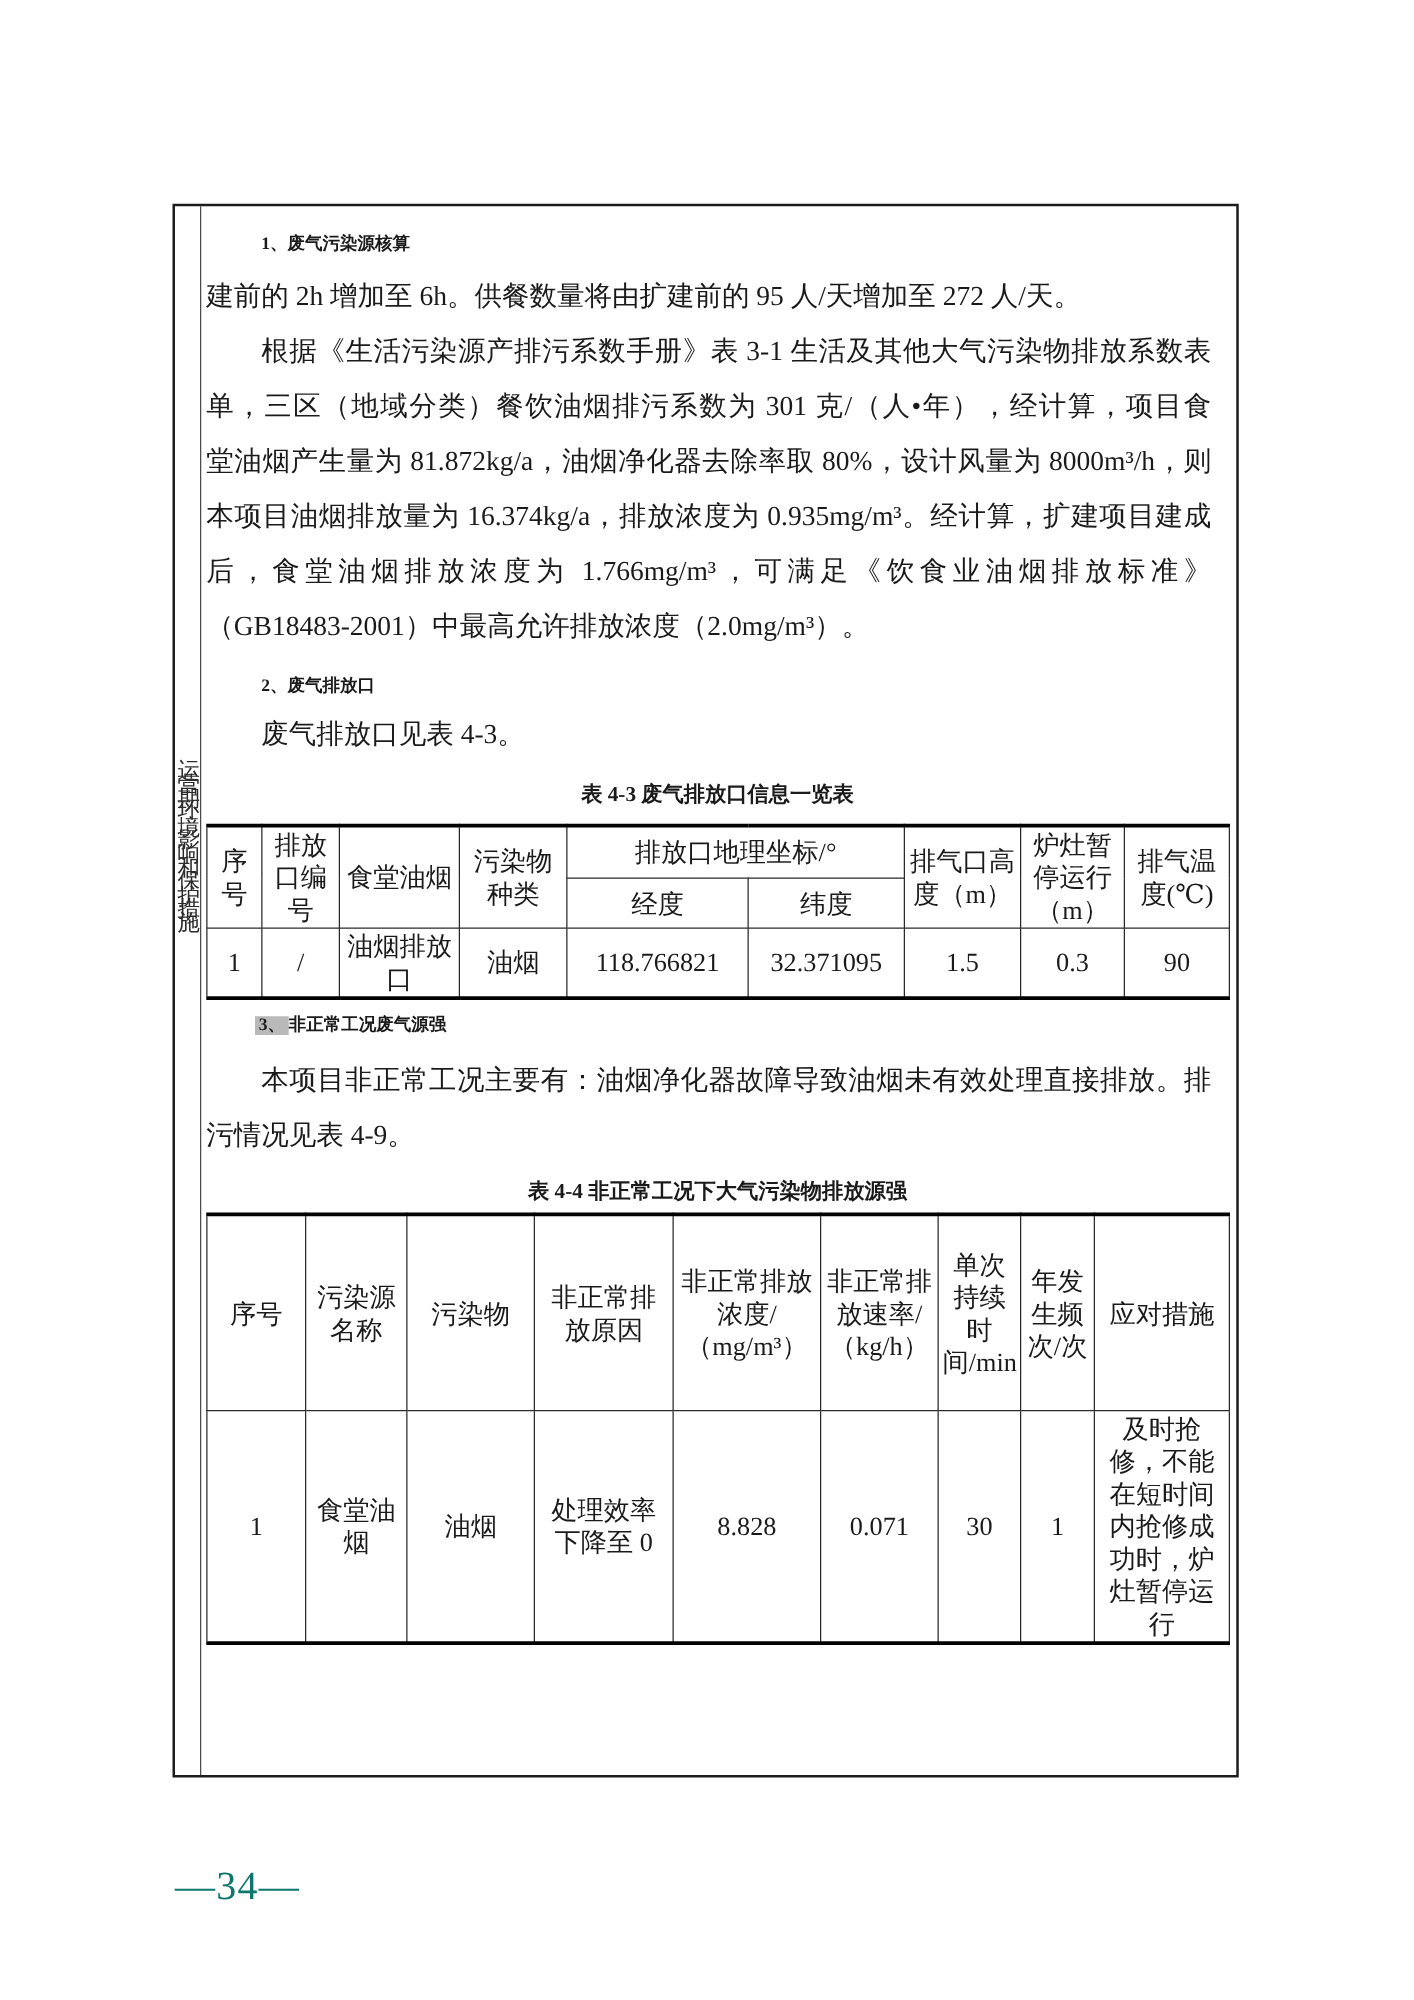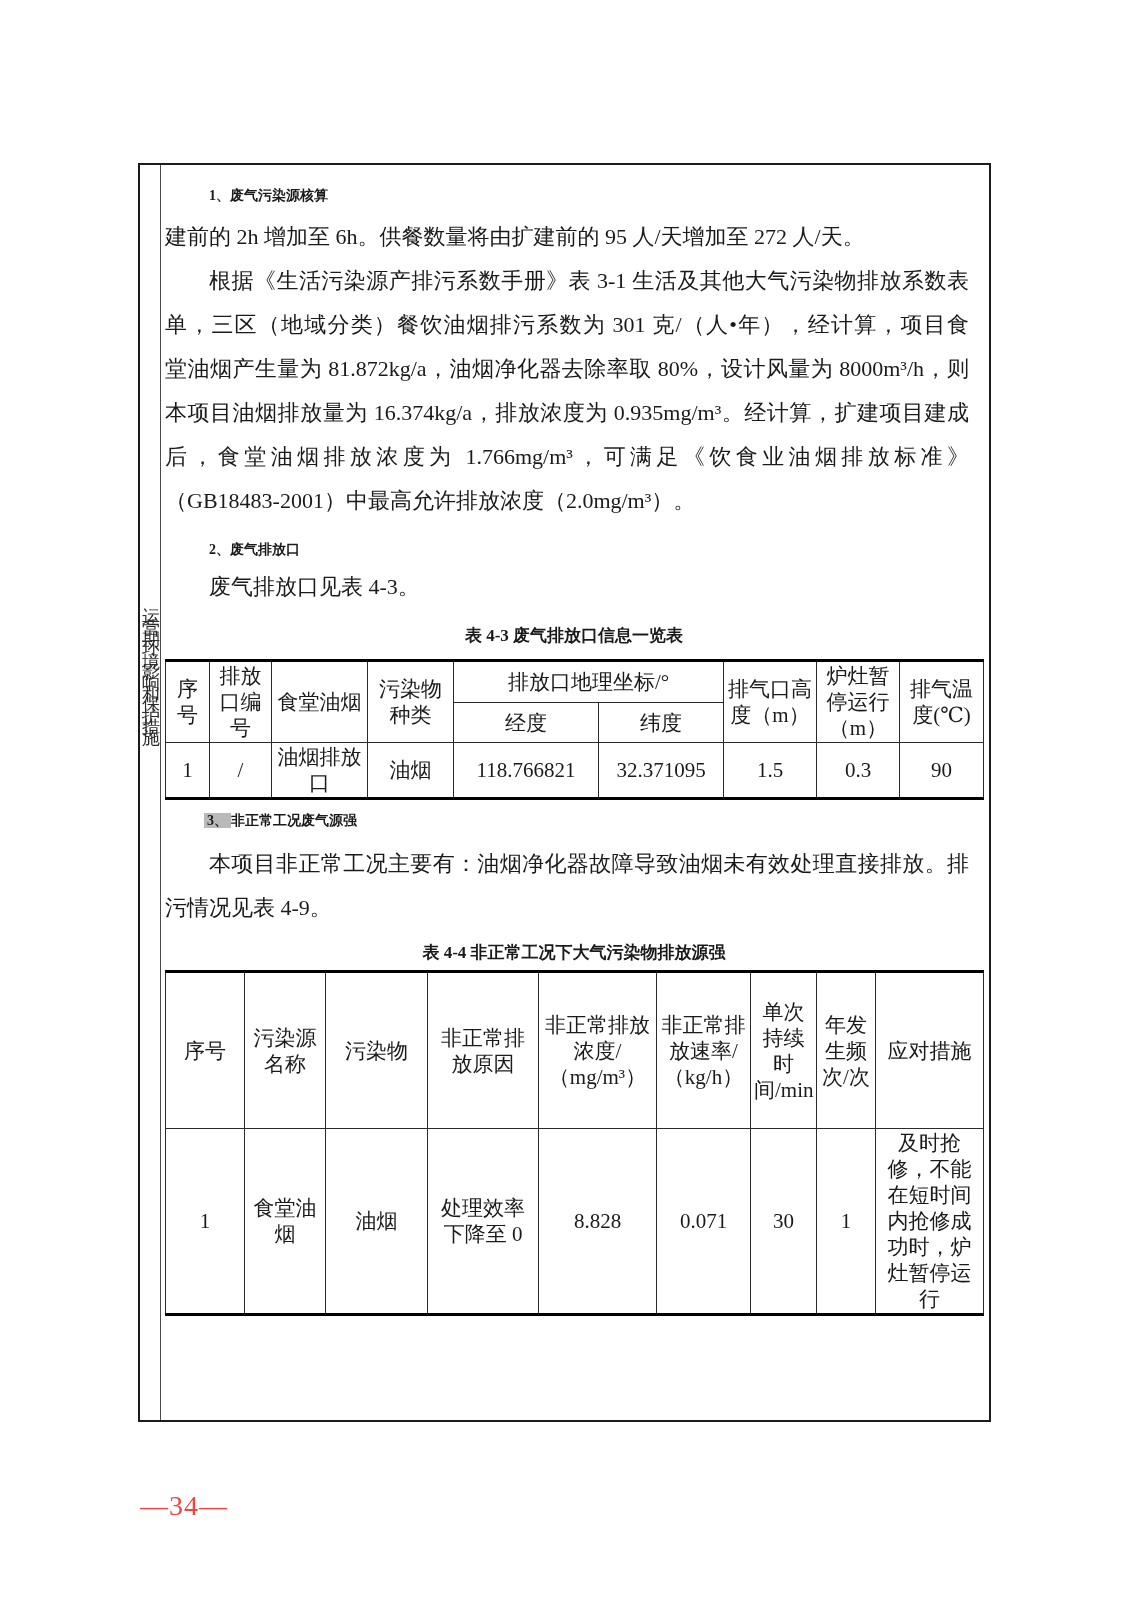--- a/index.html
+++ b/index.html
@@ -90,22 +90,22 @@
   .t43 .r2 td { height: 38px; }
   .t43 .r3 td { height: 56px; }
   .t44 { margin-top: 2px; }
   .t44 .hrow td { height: 157px; }
   .t44 .drow td { height: 183px; }
   .hl { background: #b9b9b9; padding: 0 3px; }
   .page-num {
     position: absolute;
     left: 140px;
     top: 1490px;
-    font-size: 28px;
-    color: #ef4444;
+    font-size: 32px;
+    color: #0f766e;
     letter-spacing: 1px;
   }
 </style>
 </head>
 <body>
 
 <div class="page">
 
   <div class="doc-box">
 

